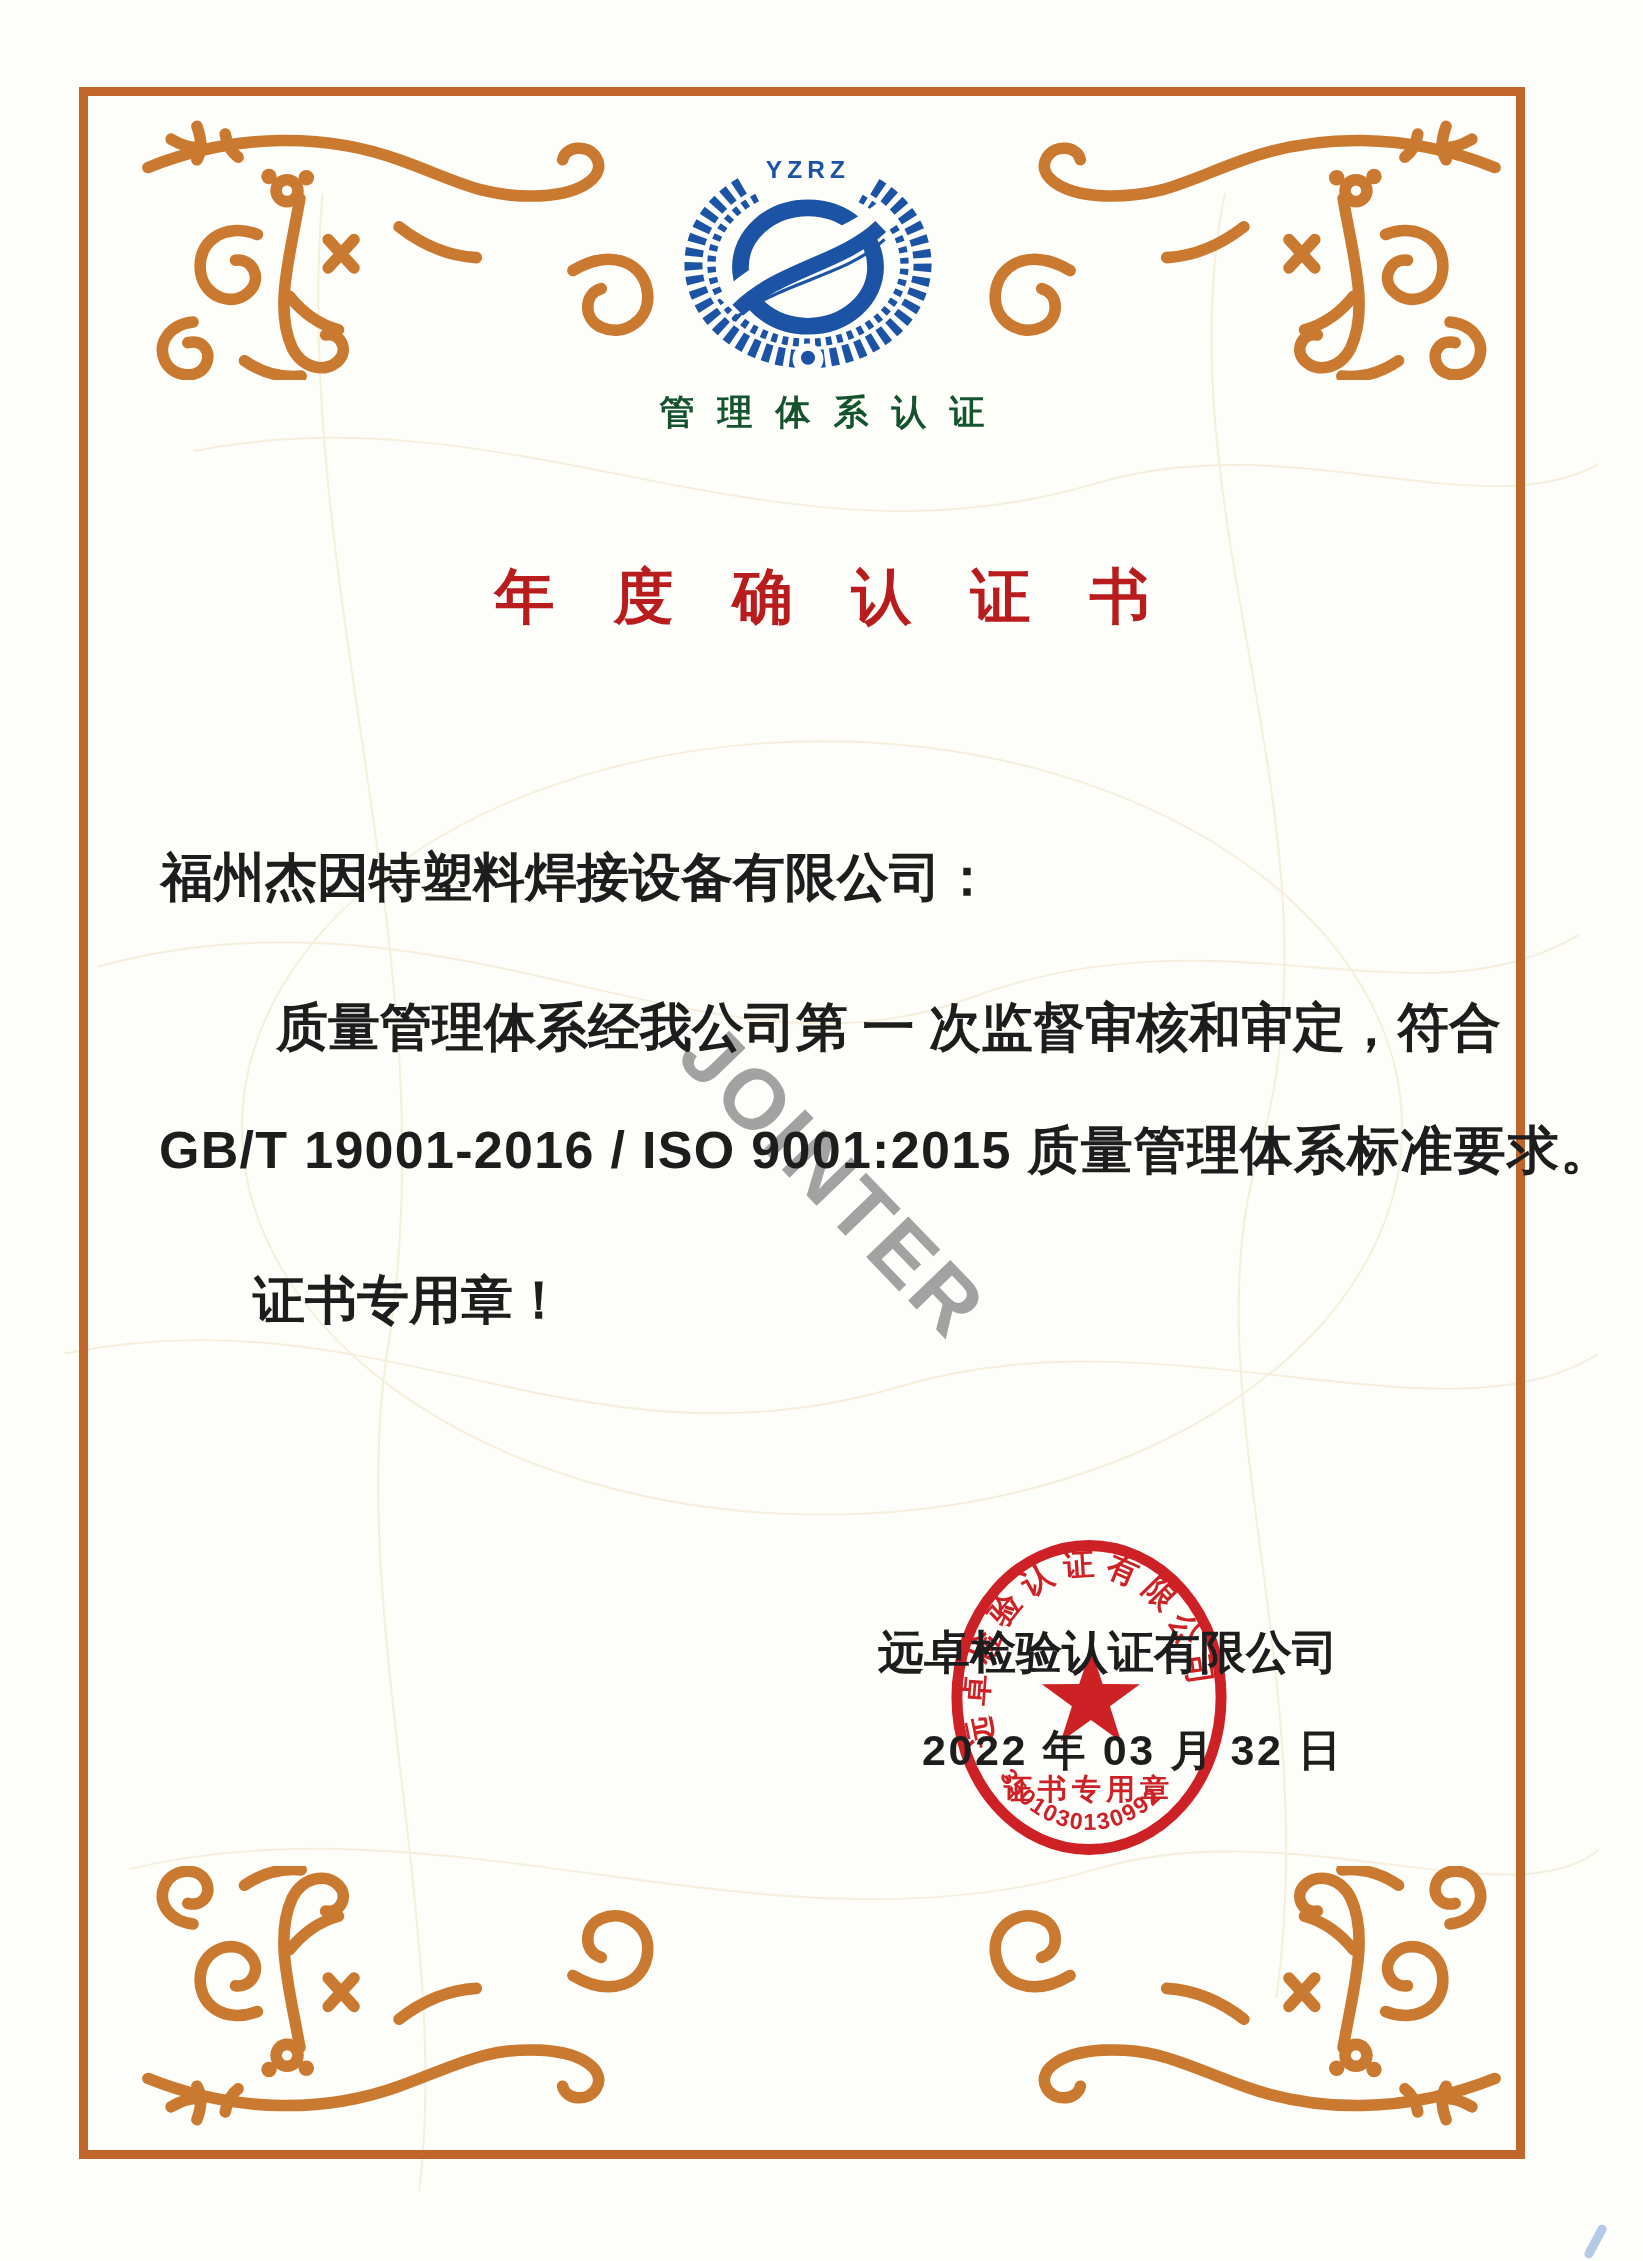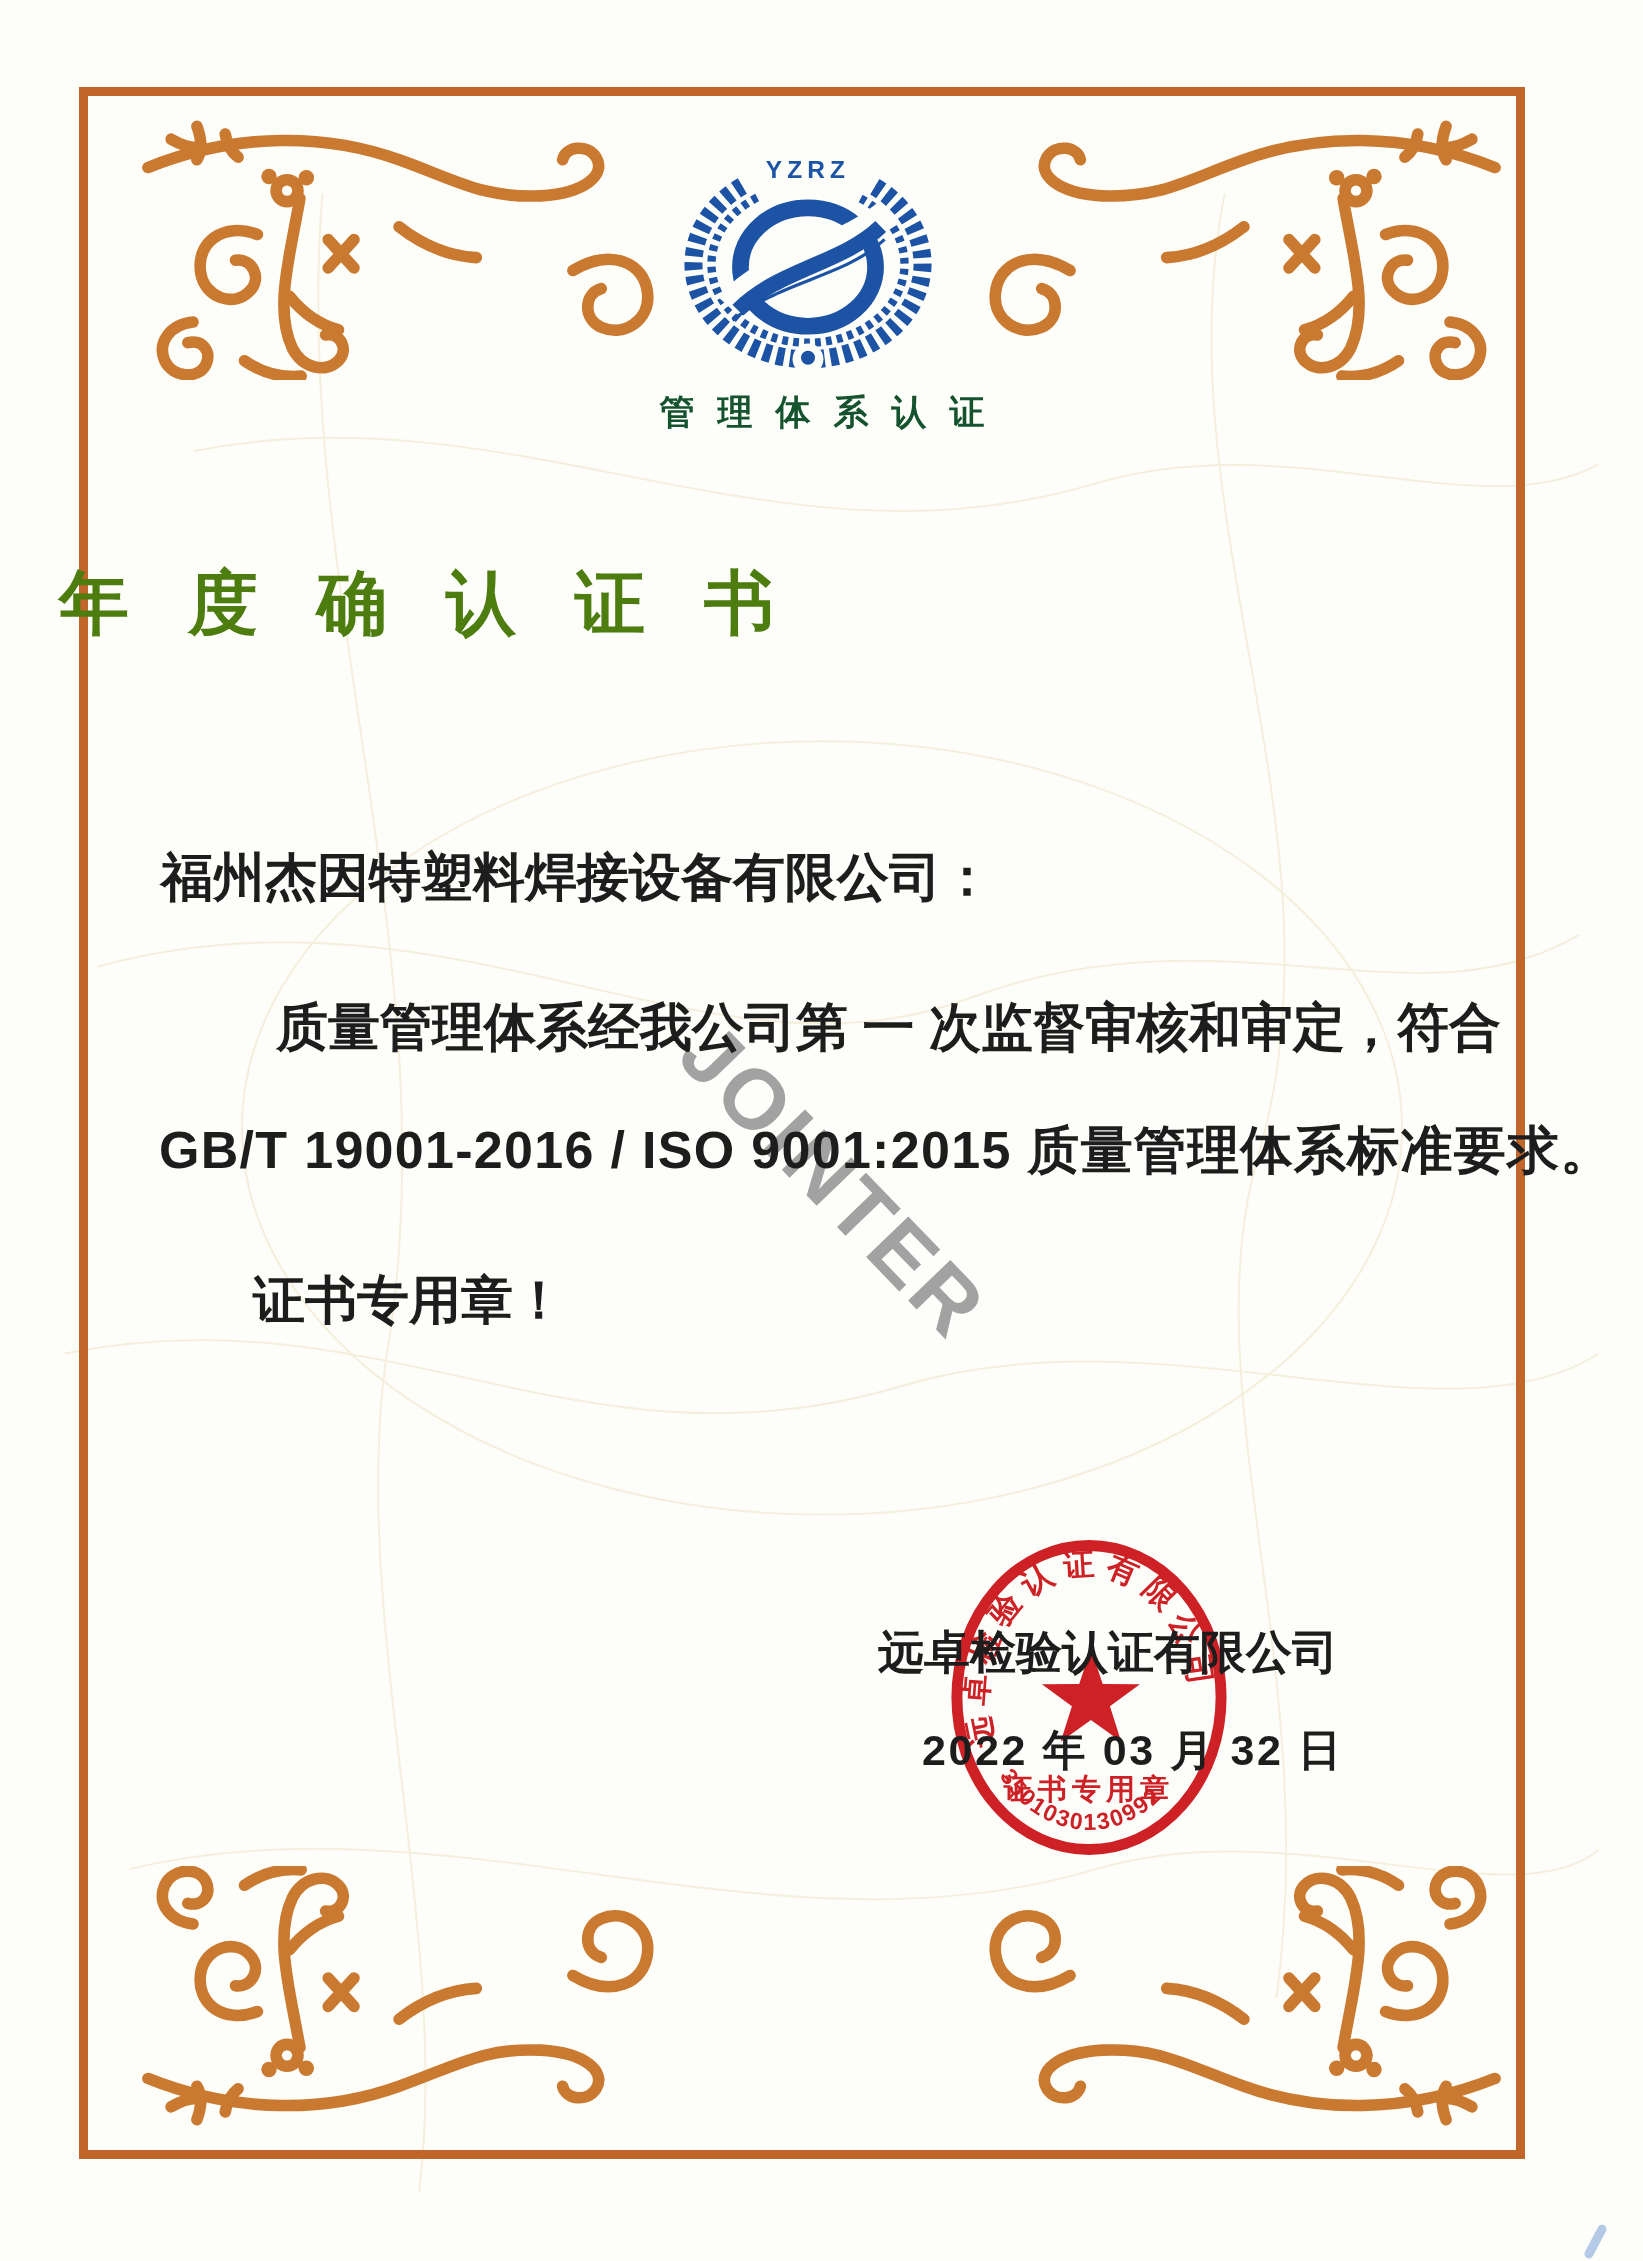--- a/index.html
+++ b/index.html
@@ -26,22 +26,22 @@
   .fl-bl{left:135px;top:1866px;transform:scaleY(-1);}
   .fl-br{left:967px;top:1866px;transform:scale(-1,-1);}
   .logo{position:absolute;left:676px;top:148px;width:264px;height:222px;z-index:3;}
   .logo-caption{
     position:absolute;left:0;top:389px;width:100%;
     text-align:center;font-size:35px;font-weight:700;
     letter-spacing:23px;text-indent:23px;color:#14532d;z-index:3;
   }
   .cert-title{
     position:absolute;left:0;top:557px;width:100%;
-    text-align:left;font-size:70px;font-weight:900;
-    letter-spacing:59px;text-indent:59px;color:#4d7c0f;z-index:4;
+    text-align:center;font-size:60px;font-weight:900;
+    letter-spacing:59px;text-indent:59px;color:#b91c1c;z-index:4;
   }
   .textline{position:absolute;font-weight:700;white-space:nowrap;z-index:4;}
   .recipient{left:161px;top:843px;font-size:52px;}
   .body-line1{left:276px;top:993px;font-size:52px;}
   .body-line2{left:159px;top:1116px;font-size:52px;letter-spacing:1.3px;}
   .closing{left:253px;top:1266px;font-size:52px;}
   .issuer{left:878px;top:1622px;font-size:46px;z-index:5;}
   .issue-date{left:922px;top:1722px;font-size:43px;letter-spacing:2.6px;z-index:5;}
   .watermark{
     position:absolute;left:833px;top:1181px;

